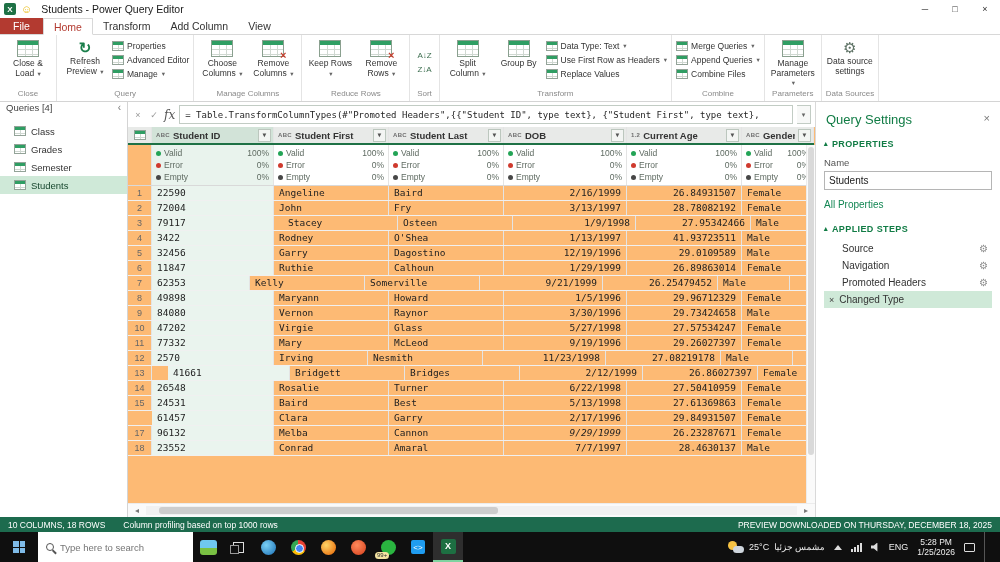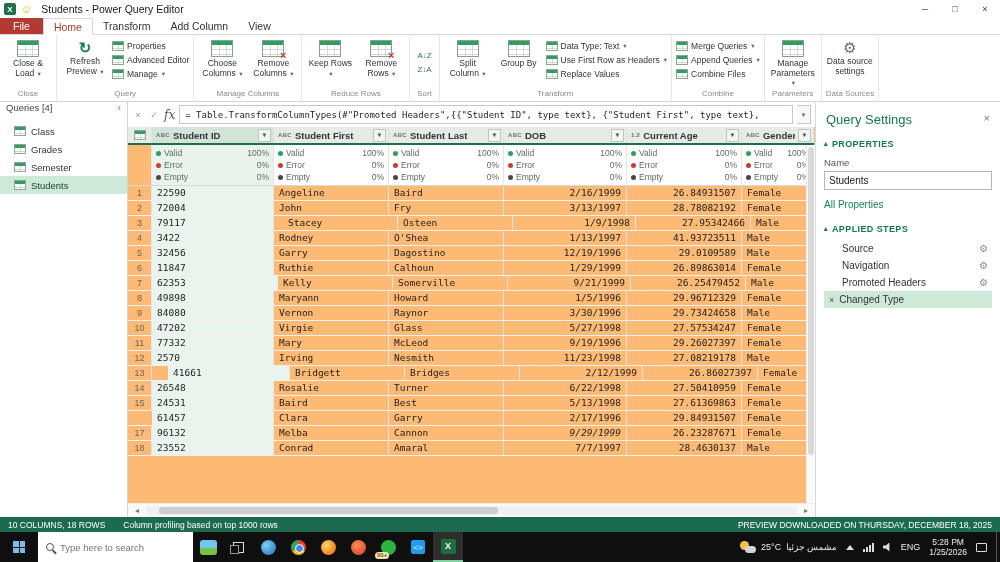--- a/index.html
+++ b/index.html
@@ -126,21 +126,21 @@
   .app-c{width:15px;height:15px;border-radius:50%}
   .app-c.edge{background:radial-gradient(circle at 35% 35%,#7ad0f5,#1a6fb5)}
   .app-c.chrome{background:conic-gradient(#ea4335 0 33%,#fbbc05 33% 66%,#34a853 66%);position:relative}
   .app-c.chrome::after{content:"";position:absolute;left:4px;top:4px;width:7px;height:7px;border-radius:50%;background:#4285f4;border:1px solid #fff}
   .app-c.firefox{background:radial-gradient(circle at 35% 35%,#ffd567,#e66000)}
   .app-c.brave{background:radial-gradient(circle at 40% 35%,#ff8a5c,#d43d1a)}
   .app-c.whatsapp{background:#2ab540}
   .wa-badge{position:absolute;left:2px;bottom:3px;background:#f4e3a1;color:#333;font-size:6px;line-height:7px;border-radius:4px;padding:0 2px}
   .xlapp{width:15px;height:15px;background:#1d6f42;border-radius:2px;color:#fff;font-weight:bold;font-size:9px;display:flex;align-items:center;justify-content:center}
   .vscode{width:14px;height:14px;background:#1f9cf0;border-radius:2px;color:#fff;font-size:8px;display:flex;align-items:center;justify-content:center}
-  .tb-right{margin-left:auto;display:flex;align-items:center;height:100%;gap:9px;padding-right:0}
+  .tb-right{margin-left:auto;display:flex;align-items:center;height:100%;gap:9px;padding-right:12px}
   .weather{display:flex;align-items:center;gap:5px}
   .sun-cloud{width:16px;height:12px;position:relative}
   .sun-cloud .sun{position:absolute;left:0;top:0;width:9px;height:9px;border-radius:50%;background:#f6c243}
   .sun-cloud .cloud{position:absolute;right:0;bottom:0;width:11px;height:7px;border-radius:5px;background:#cfd6dd}
   .weather-text{font-size:9px;white-space:nowrap}
   .chev-up{width:0;height:0;border-left:4px solid transparent;border-right:4px solid transparent;border-bottom:5px solid #ddd}
   .net-ico{display:flex;align-items:flex-end;gap:1px;height:9px}
   .net-ico i{width:2px;background:#ddd}
   .spk-ico{width:9px;height:9px;background:#ddd;clip-path:polygon(0 32%,35% 32%,75% 0,75% 100%,35% 68%,0 68%)}
   .tray-lang{font-size:9px}
@@ -548,21 +548,21 @@
               <div class="g-cell g-rownum" style="width: 24px;">6</div>
               <div class="g-cell g-dcell sel" style="width: 122px;">11847</div>
               <div class="g-cell g-dcell" style="width: 115px;">Ruthie</div>
               <div class="g-cell g-dcell" style="width: 115px;">Calhoun</div>
               <div class="g-cell g-dcell r" style="width: 123px;">1/29/1999</div>
               <div class="g-cell g-dcell r" style="width: 115px;">26.89863014</div>
               <div class="g-cell g-dcell" style="width: 72px;">Female</div>
             </div>
             <div class="g-row g-data">
               <div class="g-cell g-rownum" style="width: 24px;">7</div>
-              <div class="g-cell g-dcell sel" style="width: 126px;">62353</div>
+              <div class="g-cell g-dcell sel" style="width: 98px;">62353</div>
               <div class="g-cell g-dcell" style="width: 115px;">Kelly</div>
               <div class="g-cell g-dcell" style="width: 115px;">Somerville</div>
               <div class="g-cell g-dcell r" style="width: 123px;">9/21/1999</div>
               <div class="g-cell g-dcell r" style="width: 115px;">26.25479452</div>
               <div class="g-cell g-dcell" style="width: 72px;">Male</div>
             </div>
             <div class="g-row g-data">
               <div class="g-cell g-rownum" style="width: 24px;">8</div>
               <div class="g-cell g-dcell sel" style="width: 122px;">49898</div>
               <div class="g-cell g-dcell" style="width: 115px;">Maryann</div>
@@ -594,21 +594,21 @@
               <div class="g-cell g-dcell sel" style="width: 122px;">77332</div>
               <div class="g-cell g-dcell" style="width: 115px;">Mary</div>
               <div class="g-cell g-dcell" style="width: 115px;">McLeod</div>
               <div class="g-cell g-dcell r" style="width: 123px;">9/19/1996</div>
               <div class="g-cell g-dcell r" style="width: 115px;">29.26027397</div>
               <div class="g-cell g-dcell" style="width: 72px;">Female</div>
             </div>
             <div class="g-row g-data">
               <div class="g-cell g-rownum" style="width: 24px;">12</div>
               <div class="g-cell g-dcell sel" style="width: 122px;">2570</div>
-              <div class="g-cell g-dcell" style="width: 115px;">Irving</div>
+              <div class="g-cell g-dcell" style="width: 94px;">Irving</div>
               <div class="g-cell g-dcell" style="width: 115px;">Nesmith</div>
               <div class="g-cell g-dcell r" style="width: 123px;">11/23/1998</div>
               <div class="g-cell g-dcell r" style="width: 115px;">27.08219178</div>
               <div class="g-cell g-dcell" style="width: 72px;">Male</div>
             </div>
             <div class="g-row g-data">
               <div class="g-cell g-rownum" style="width: 24px;">13</div>
               <div class="g-cell g-dcell sel" style="width: 122px; margin-left: 16px;">41661</div>
               <div class="g-cell g-dcell" style="width: 115px;">Bridgett</div>
               <div class="g-cell g-dcell" style="width: 115px;">Bridges</div>

